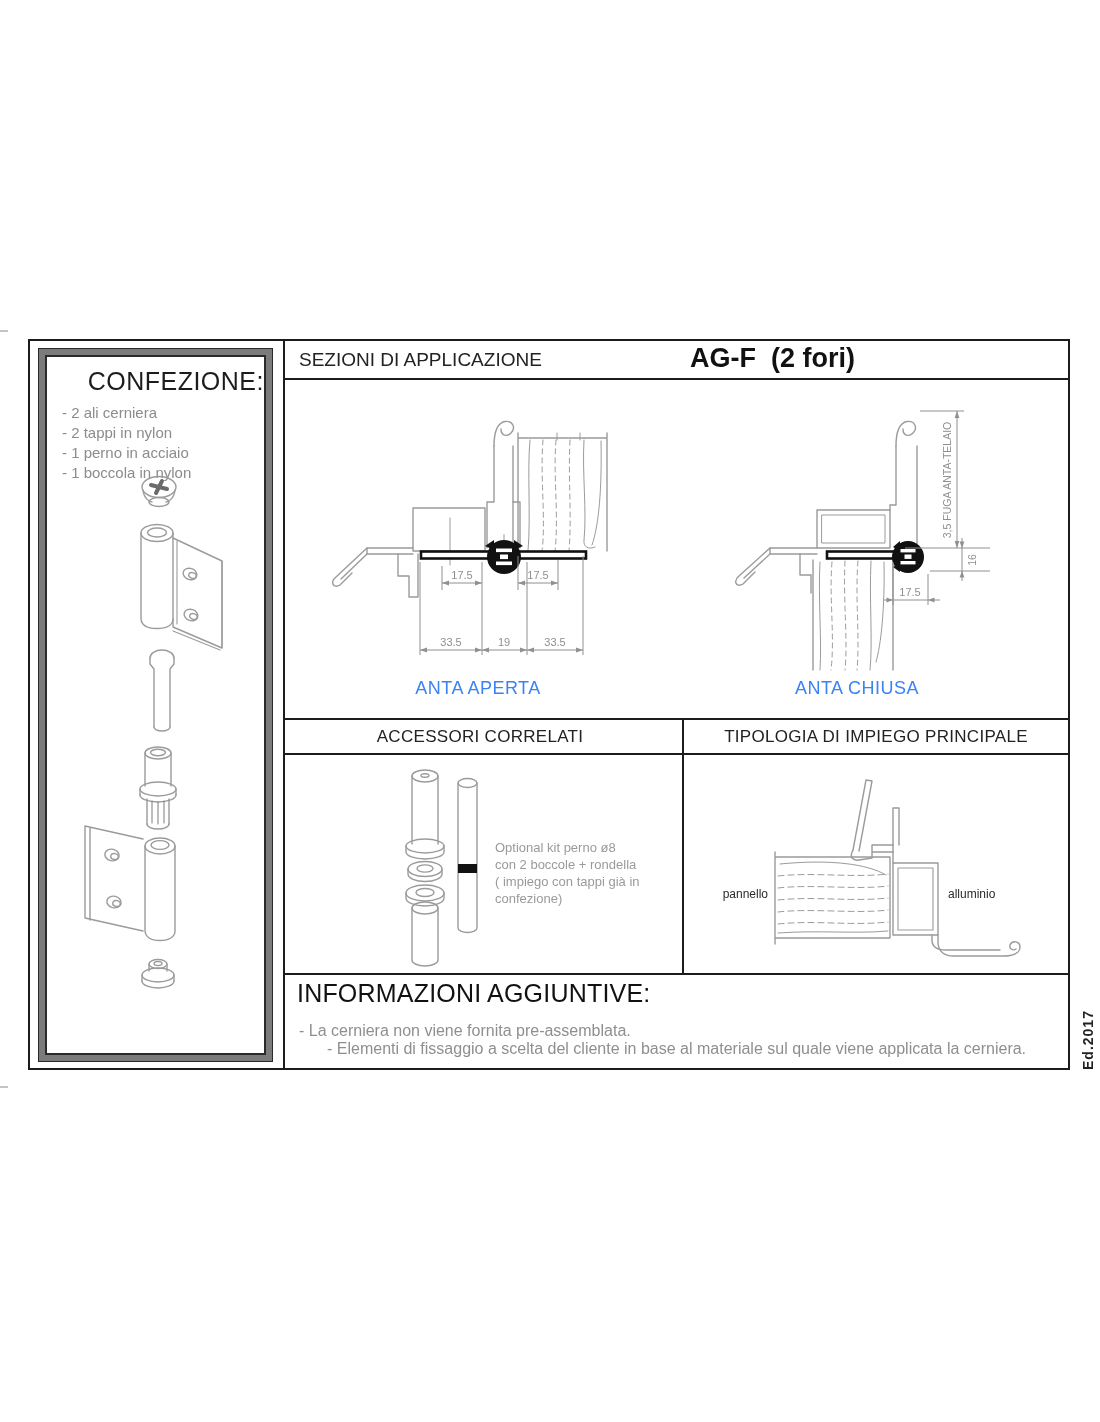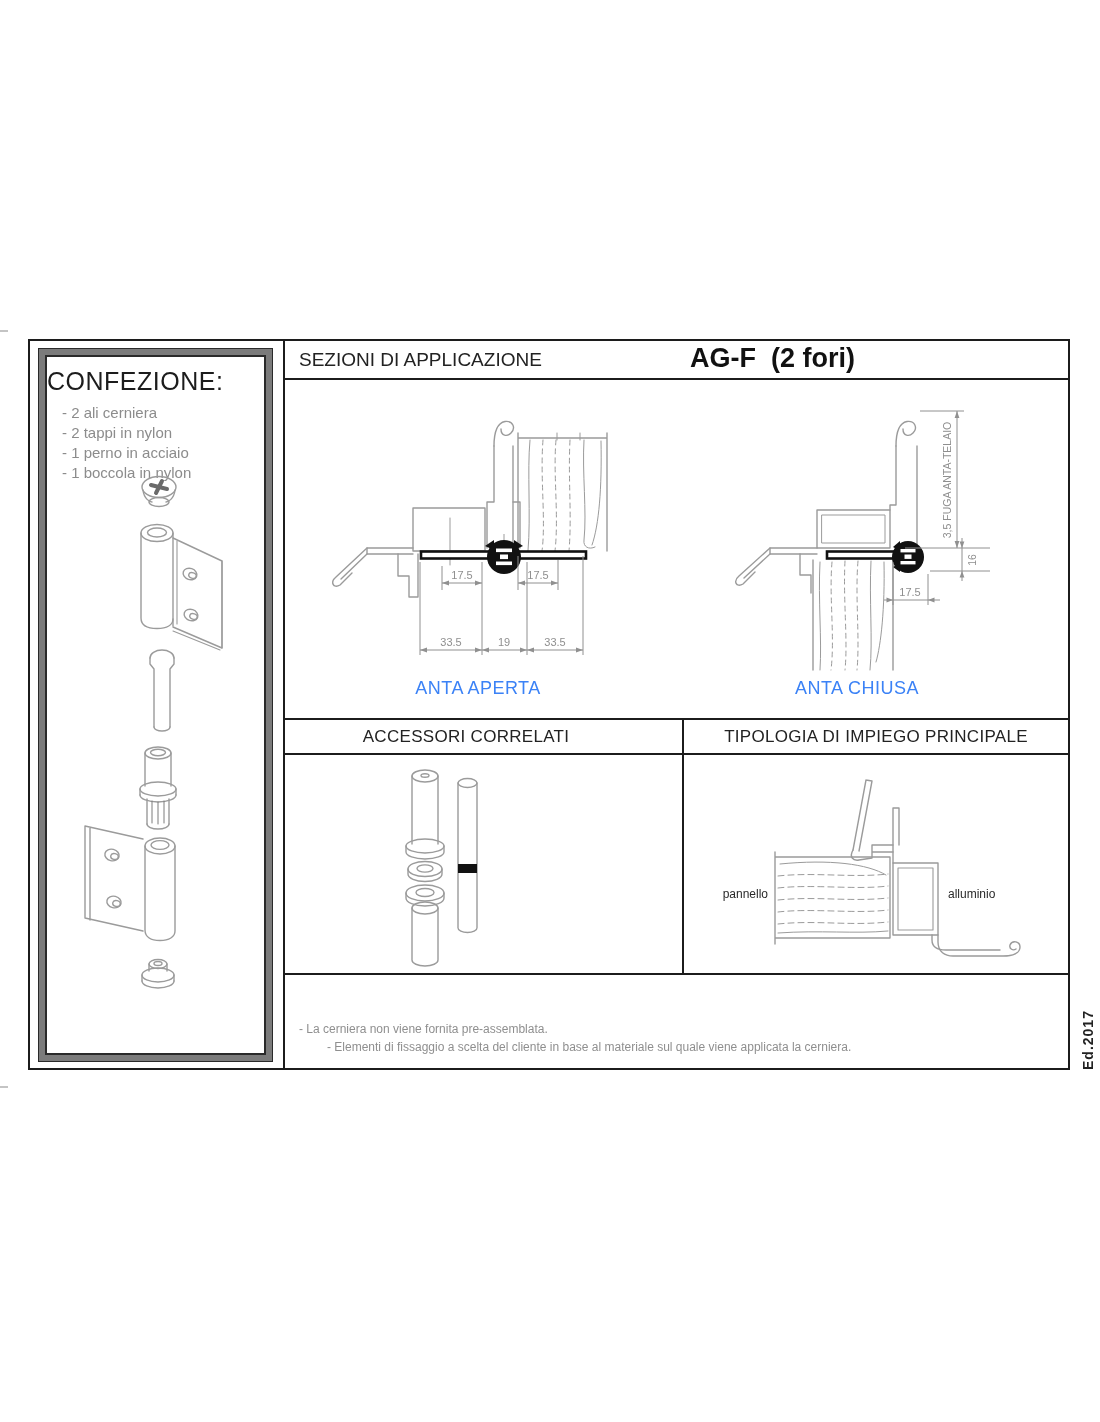--- a/index.html
+++ b/index.html
@@ -6,32 +6,32 @@
   .page{position:relative;width:1100px;height:1422px;background:#ffffff;overflow:hidden;
         font-family:"Liberation Sans", sans-serif;color:#1f1f1f;}
   .line{position:absolute;background:#1c1c1c;}
   .tick{position:absolute;background:#c4c4c4;width:8px;height:2px;left:0;}
   
   .frame{position:absolute;left:28px;top:339px;width:1038px;height:727px;border:2px solid #1c1c1c;}
   
   .left-panel{position:absolute;left:8px;top:7px;width:235px;height:714px;border:1px solid #2a2a2a;box-sizing:border-box;}
   .left-mid{position:absolute;inset:0;border:6px solid #7b7b7b;box-sizing:border-box;}
   .left-in{position:absolute;inset:0;border:2px solid #2a2a2a;box-sizing:border-box;background:#fff;}
-  .conf-title{margin-top:10px;text-align:left;font-size:25px;letter-spacing:.5px;color:#1c1c1c;}
+  .conf-title{margin-top:10px;text-align:right;font-size:25px;letter-spacing:.5px;color:#1c1c1c;}
   .conf-list{margin-top:7px;padding-left:15px;font-size:15px;line-height:20px;color:#8c8c8c;}
   
   .sez-title{position:absolute;left:269px;top:8px;font-size:19px;color:#222;}
   .product{position:absolute;left:660px;top:2px;font-size:27px;font-weight:bold;color:#111;white-space:pre;}
   .anta-label{position:absolute;top:337px;width:300px;text-align:center;font-size:18px;color:#3b82f6;letter-spacing:.5px;}
   .row2-hdr{position:absolute;top:379px;height:33px;display:flex;align-items:center;justify-content:center;
             font-size:17px;color:#222;letter-spacing:.3px;}
   .acc-note{position:absolute;left:465px;top:498px;width:210px;font-size:13px;line-height:17px;color:#9a9a9a;}
   .mat-label{position:absolute;top:546px;font-size:12px;color:#2a2a2a;}
   .info-title{position:absolute;left:267px;top:638px;font-size:25px;color:#111;letter-spacing:.2px;}
-  .info-note{position:absolute;left:269px;width:740px;font-size:12px;color:#8f8f8f;}
+  .info-note{position:absolute;left:269px;width:740px;font-size:16px;color:#8f8f8f;}
   .edition{position:absolute;left:1080px;top:1070px;transform:rotate(-90deg);transform-origin:0 0;
            font-size:14px;font-weight:bold;color:#222;white-space:nowrap;letter-spacing:1px;}
   svg{position:absolute;overflow:visible;}
   svg text{font-family:"Liberation Sans", sans-serif;}
   .dimtxt{fill:#8f8f8f;font-size:11px;}
   .dimtxt-s{fill:#8f8f8f;font-size:10.5px;}
 </style>
 </head>
 <body>
 
@@ -242,21 +242,21 @@
       </g>
       <g>
         <text class="dimtxt-s" x="951" y="480" text-anchor="middle" transform="rotate(-90 951 480)">3,5 FUGA ANTA-TELAIO</text>
         <text class="dimtxt-s" x="976" y="560" text-anchor="middle" transform="rotate(-90 976 560)">16</text>
         <text class="dimtxt" x="910" y="596" text-anchor="middle">17.5</text>
       </g>
     </svg>
     <div class="anta-label" style="left:677px;">ANTA CHIUSA</div>
 
     <div class="line" style="left:255px;top:377px;width:783px;height:2px;"></div>
-    <div class="row2-hdr" style="left:241px;width:390px;">
+    <div class="row2-hdr" style="left:255px;width:390px;">
       <span>ACCESSORI CORRELATI</span>
     </div>
     <div class="row2-hdr" style="left:654px;width:384px;">
       <span>TIPOLOGIA DI IMPIEGO PRINCIPALE</span>
     </div>
     <div class="line" style="left:255px;top:412px;width:783px;height:2px;"></div>
     <div class="line" style="left:652px;top:377px;width:2px;height:257px;"></div>
     <div class="line" style="left:255px;top:632px;width:783px;height:2px;"></div>
 
     <svg style="left:358px;top:418px;" width="292" height="214" viewBox="388 759 292 214">
@@ -276,20 +276,25 @@
           <ellipse cx="425" cy="908" rx="13" ry="6"></ellipse>
           <path d="M 412,908 L 412,960 M 438,908 L 438,960 M 412,960 A 13 6 0 0 0 438,960"></path>
         </g>
         <g>
           <ellipse cx="467.5" cy="783" rx="9.5" ry="4.5"></ellipse>
           <path d="M 458,783 L 458,928 M 477,783 L 477,928 M 458,928 A 9.5 4.5 0 0 0 477,928"></path>
           <rect x="458" y="864" width="19" height="9" fill="#111111" stroke="none"></rect>
         </g>
       </g>
     </svg>
+    <div class="acc-note">
+      <div>Optional kit perno ø8</div>
+      <div>con 2 boccole + rondella</div>
+      <div>( impiego con tappi già in confezione)</div>
+    </div>
 
     <svg style="left:670px;top:424px;" width="350" height="205" viewBox="700 765 350 205">
       <g stroke="#9b9b9b" fill="none" stroke-width="1.4" stroke-linecap="round" stroke-linejoin="round">
         <g>
           <path d="M 775,852 L 775,944 M 775,857 L 890,857 M 775,938 L 890,938 M 890,857 L 890,938"></path>
           <path d="M 780,864 C 830,859 868,864 886,875" stroke-width="1"></path>
           <path d="M 778,876 C 815,872 852,878 888,874" stroke-dasharray="6 4" stroke-width="1"></path>
           <path d="M 778,888 C 812,884 856,890 888,886" stroke-dasharray="6 4" stroke-width="1"></path>
           <path d="M 778,900 C 816,896 850,902 888,898" stroke-dasharray="6 4" stroke-width="1"></path>
           <path d="M 778,912 C 812,908 856,914 888,910" stroke-dasharray="6 4" stroke-width="1"></path>
@@ -303,20 +308,21 @@
           <path d="M 853,850 C 849,857 853,861 859,860 L 872,858 L 872,845 L 893,845 M 872,852 L 893,852"></path>
           <path d="M 893,808 L 893,863 M 899,808 L 899,845 M 893,808 L 899,808"></path>
           <path d="M 938,935 L 938,942 C 938,952 945,956 953,956 L 1003,956 C 1013,956 1020,953 1020,947 C 1020,941 1012,940 1010,945 C 1009,949 1013,951 1016,949"></path>
           <path d="M 932,935 L 932,940 C 932,947 938,950 946,950 L 1000,950"></path>
         </g>
       </g>
     </svg>
     <div class="mat-label" style="left:660px;width:78px;text-align:right;">pannello</div>
     <div class="mat-label" style="left:918px;width:110px;">alluminio</div>
 
+    <div class="info-title">INFORMAZIONI AGGIUNTIVE:</div>
     <div class="info-note" style="top:681px;">- La cerniera non viene fornita pre-assemblata.</div>
     <div class="info-note" style="top:699px;margin-left:28px;">- Elementi di fissaggio a scelta del cliente in base al materiale sul quale viene applicata la cerniera.</div>
 
   </div>
 
   <div class="edition">Ed.2017</div>
 
 </div>
 
 </body></html>

